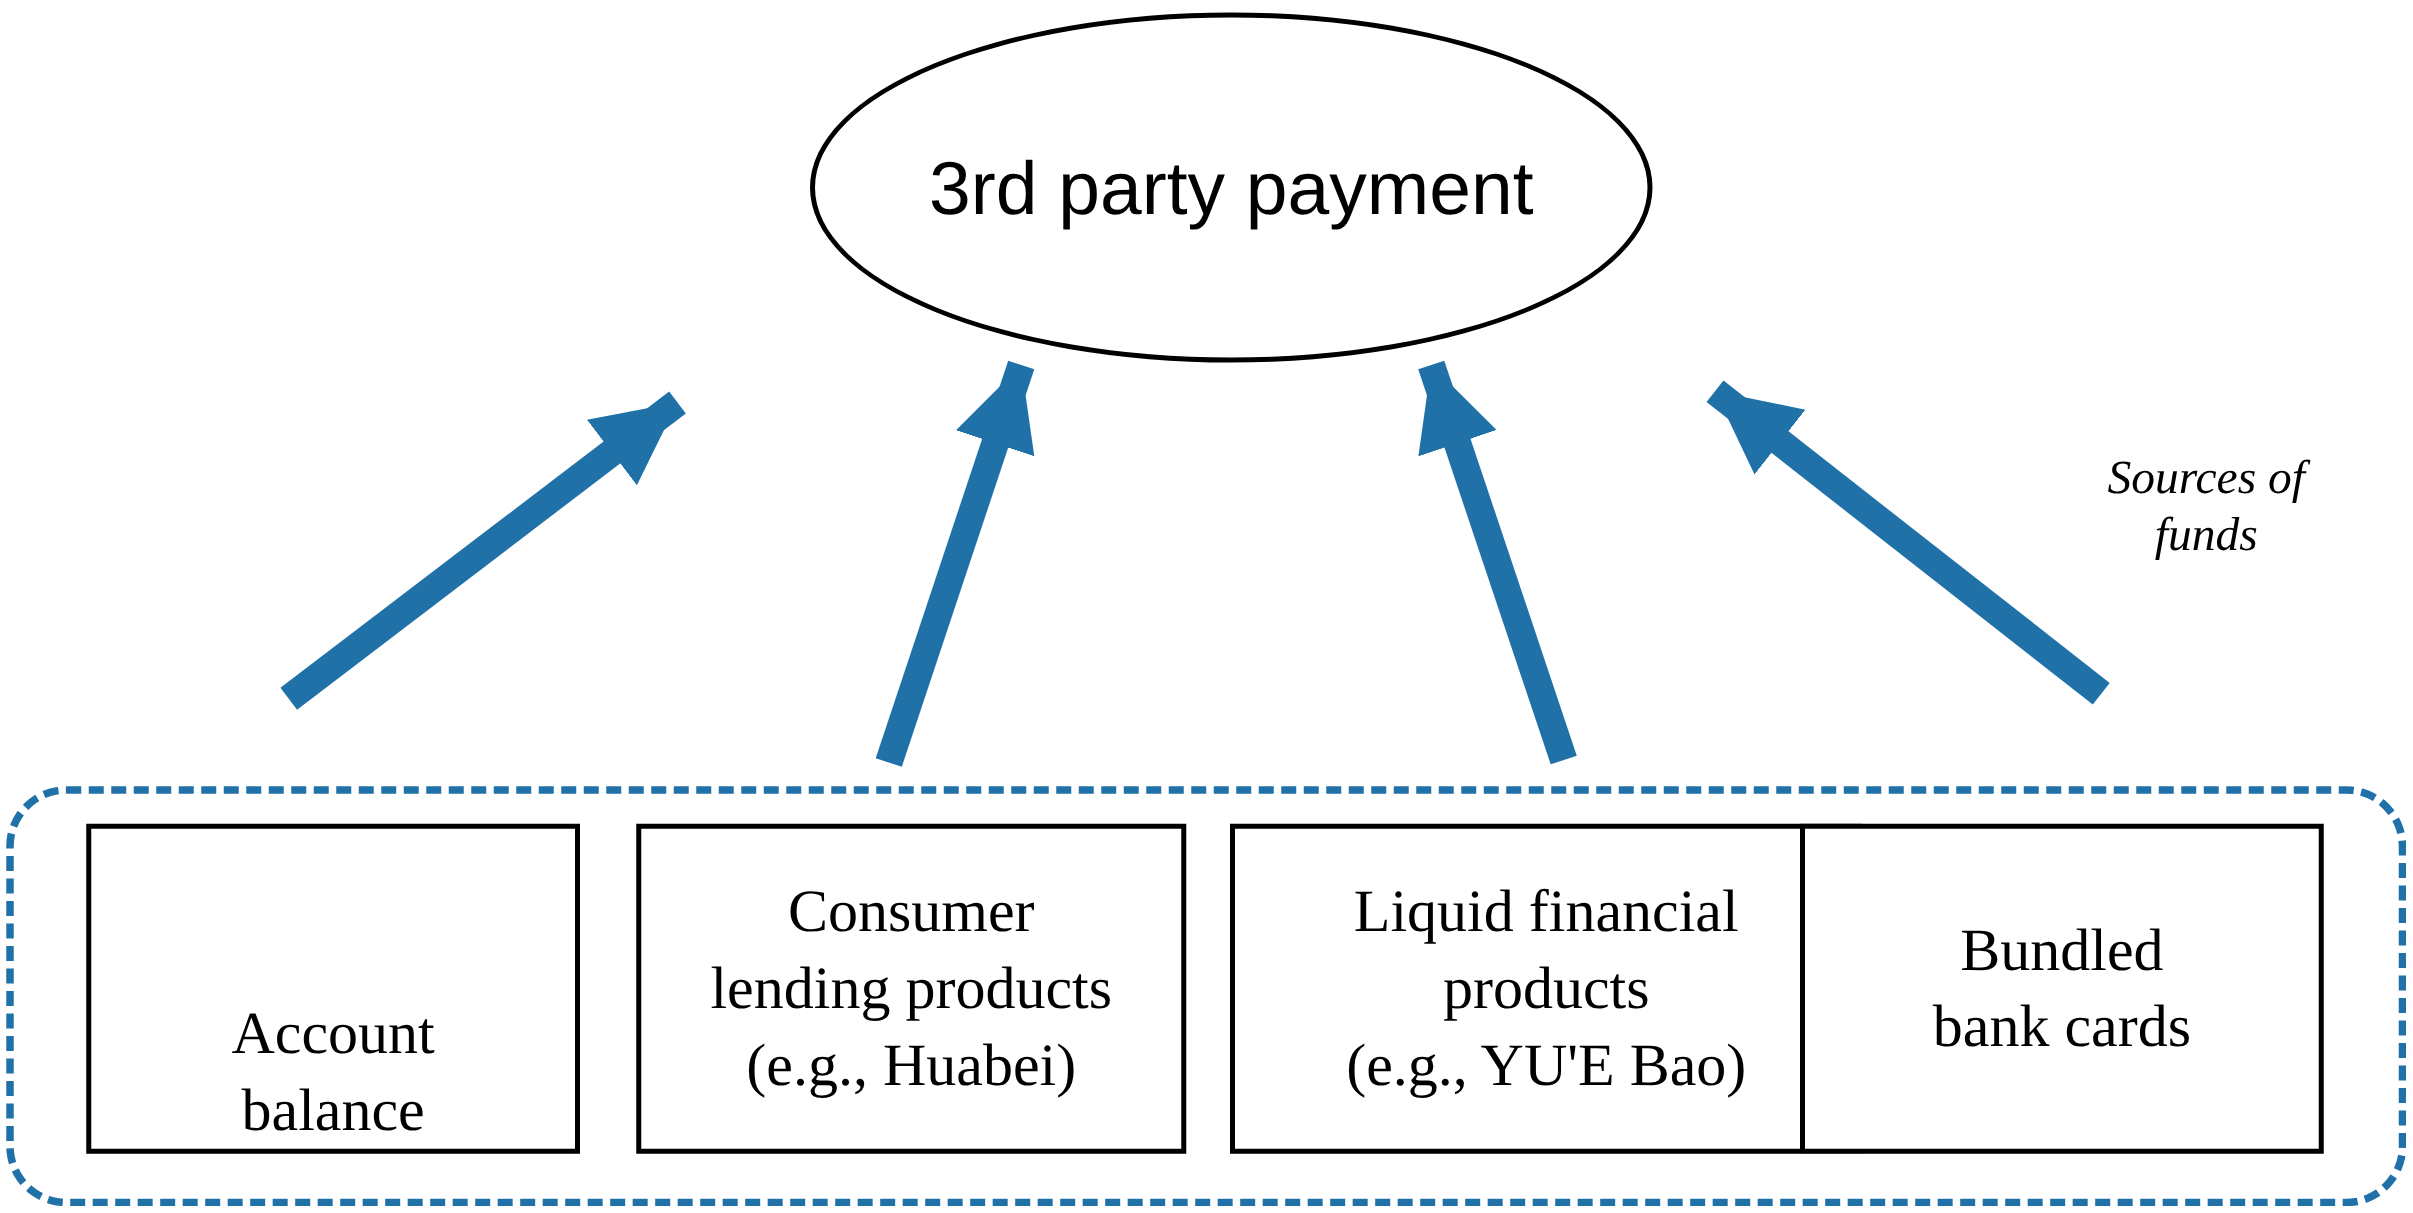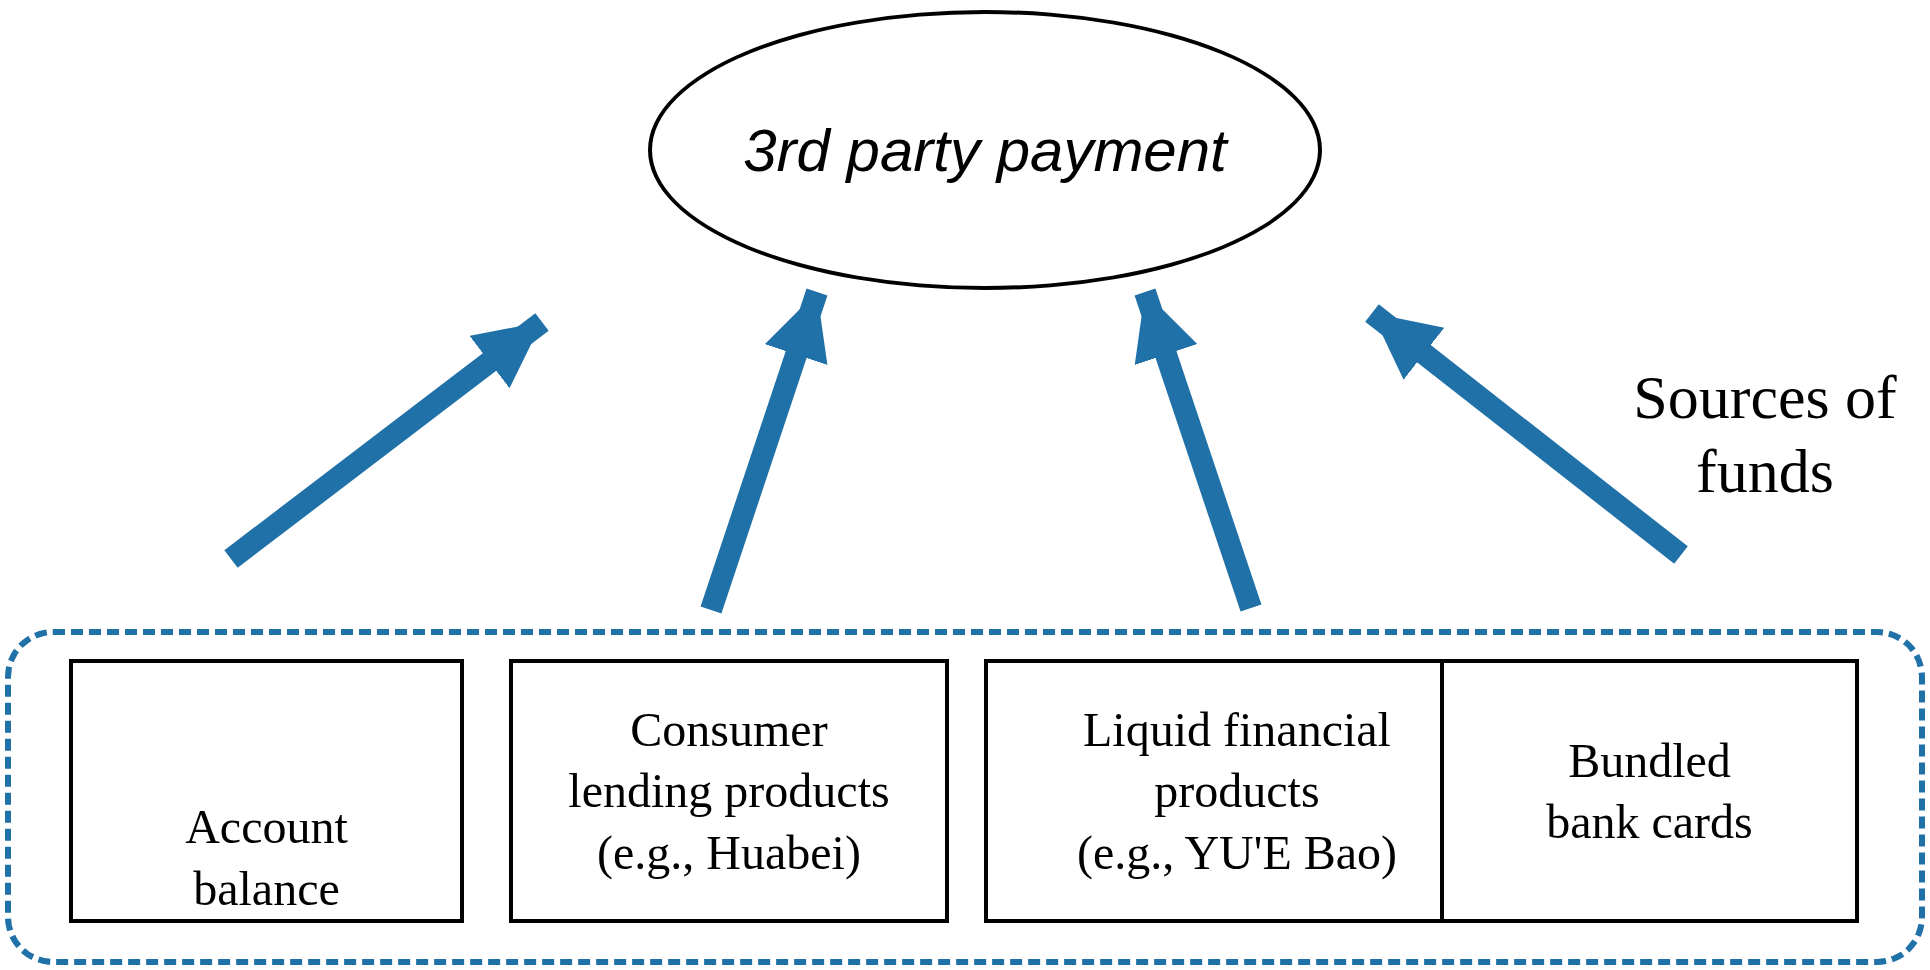--- a/index.html
+++ b/index.html
@@ -30,21 +30,20 @@
     justify-content: center;
     box-sizing: border-box;
     background: #ffffff;
   }
   .ellipse .label {
     font-family: "Liberation Sans", sans-serif;
     font-size: 60px;
     color: #000000;
     white-space: pre-line;
     text-align: center;
-    font-style: italic;
   }
 
   
   svg.arrows {
     position: absolute;
     left: 0;
     top: 0;
     width: 1930px;
     height: 970px;
   }
@@ -56,24 +55,25 @@
     fill: var(--accent, #2171a9);
   }
 
   
   .side-label {
     position: absolute;
     left: 1600px;
     top: 360px;
     width: 330px;
     text-align: center;
-    font-size: 62px;
+    font-size: 38px;
     line-height: 1.2;
     color: #000000;
     white-space: pre-line;
+    font-style: italic;
   }
 
   
   .dashed-group {
     position: absolute;
     left: 5px;
     top: 629px;
     width: 1920px;
     height: 336px;
     box-sizing: border-box;

